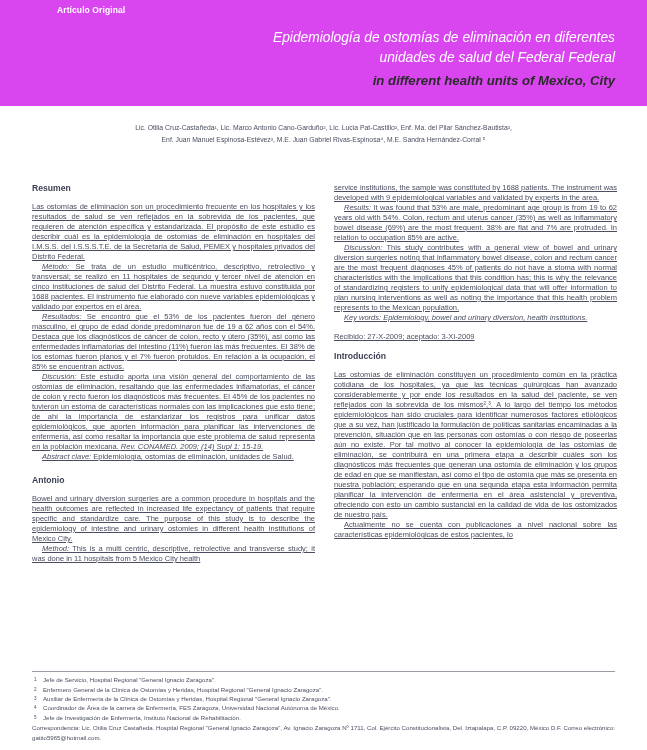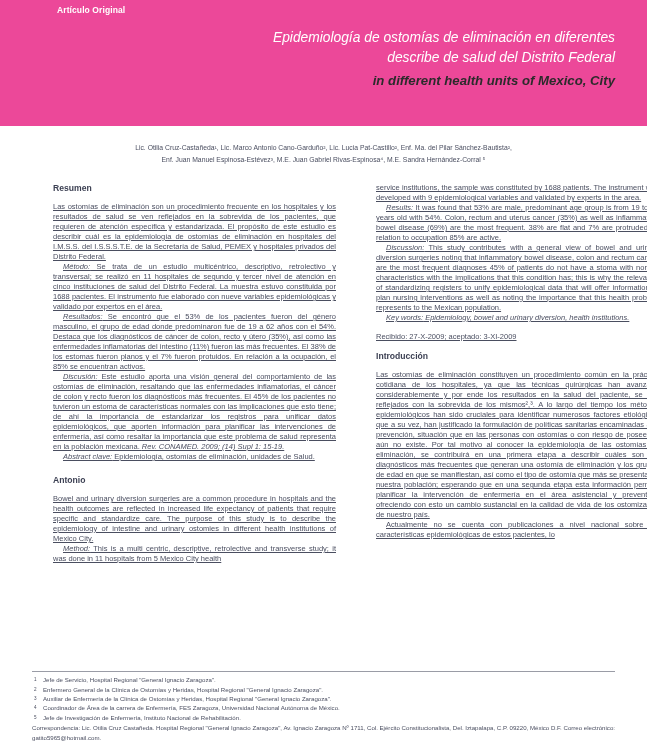--- a/index.html
+++ b/index.html
@@ -11,22 +11,22 @@
     height: 750px;
     background: #ffffff;
     font-family: "Liberation Sans", sans-serif;
     color: #3b3f52;
     overflow: hidden;
     position: relative;
   }
 
   
   .header-band {
-    background: #ec4899;
-    height: 126px;
+    background: #d946ef;
+    height: 106px;
     position: relative;
     box-sizing: border-box;
     padding: 12px;
   }
   .kicker {
     position: absolute;
     left: 57px;
     top: 5px;
     font-size: 8.5px;
     font-weight: bold;
@@ -71,21 +71,20 @@
     left: 0;
     right: 0;
     padding: 0 32px;
     box-sizing: border-box;
     display: flex;
     gap: 19px;
   }
   .col {
     width: 283px;
     flex: 0 0 283px;
-    margin-left: 21px;
   }
   .sec-head {
     font-size: 8.6px;
     font-weight: bold;
     color: #3b3f52;
     margin: 0 0 9px 0;
   }
   p.body {
     margin: 0;
     font-size: 7.5px;
@@ -133,21 +132,21 @@
     text-align: justify;
   }
 </style>
 </head>
 <body>
 
 <div class="header-band">
   <div class="kicker">Artículo Original</div>
   <div class="title-block">
     <div class="title-es">Epidemiología de ostomías de eliminación en diferentes</div>
-    <div class="title-es">describe de salud del Distrito Federal</div>
+    <div class="title-es">unidades de salud del Federal Federal</div>
     <div class="title-en">in different health units of Mexico, City</div>
   </div>
 </div>
 
 <div class="authors">
   <div>Lic.  Otilia Cruz-Castañeda¹, Lic. Marco Antonio Cano-Garduño², Lic. Lucia Pat-Castillo², Enf. Ma. del Pilar Sánchez-Bautista²,</div>
   <div>Enf. Juan Manuel Espinosa-Estévez³, M.E. Juan Gabriel Rivas-Espinosa⁴, M.E. Sandra Hernández-Corral ⁵</div>
 </div>
 
 <div class="columns">

